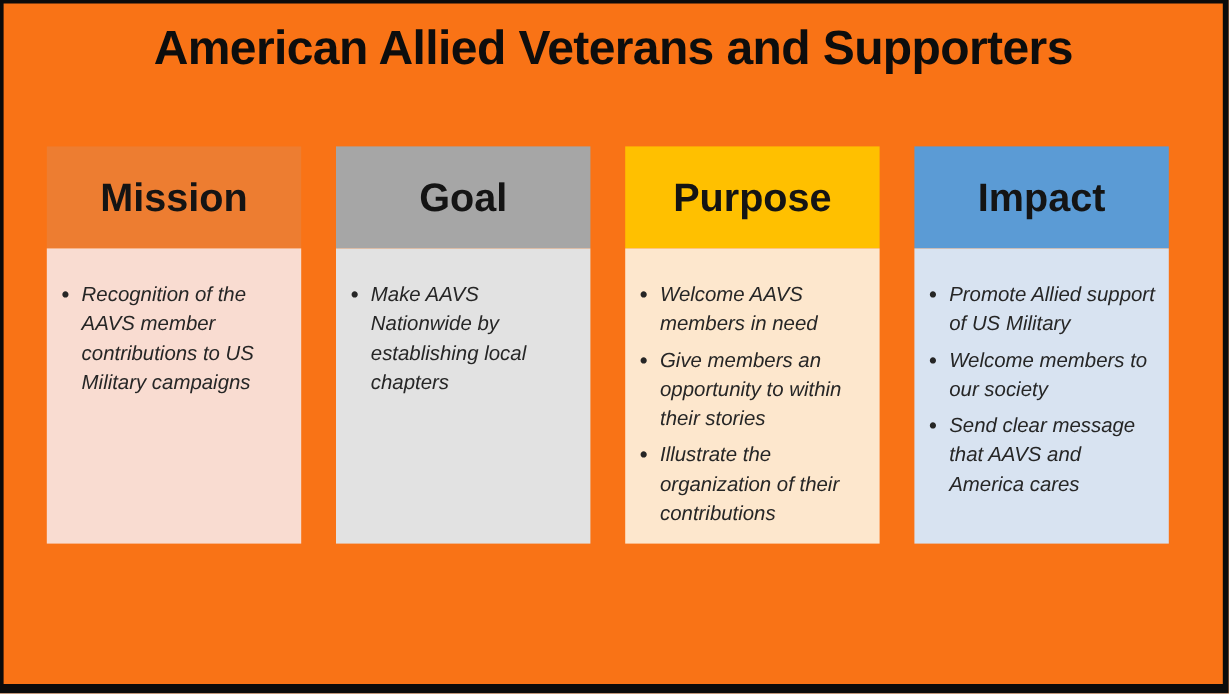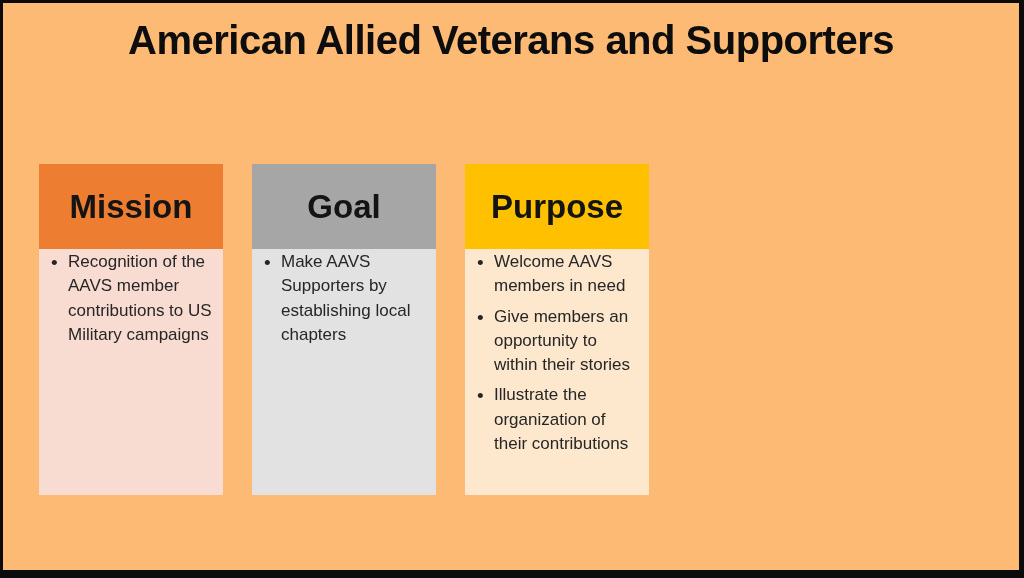--- a/index.html
+++ b/index.html
@@ -3,21 +3,21 @@
 <meta charset="utf-8">
 <style>
   * { margin: 0; padding: 0; box-sizing: border-box; }
   html, body { width: 1024px; height: 578px; background: #fff; }
   body { font-family: "Liberation Sans", sans-serif; color: #1f1f1f; }
 
   .slide {
     position: relative;
     width: 1024px;
     height: 578px;
-    background: #fdba74;
+    background: #f97316;
     border-style: solid;
     border-color: #0b0b0b;
     border-width: 3px 5px 8px 3px;
     overflow: hidden;
   }
 
   .title {
     position: absolute;
     top: 12px;
     left: 0;
@@ -31,35 +31,36 @@
   }
 
   .columns {
     position: absolute;
     top: 119px;
     left: 36px;
     display: flex;
     gap: 29px;
   }
 
-  .column { width: 184px; margin-top: 42px; }
+  .column { width: 212px; }
 
   .col-header {
     height: 85px;
     display: flex;
     align-items: center;
     justify-content: center;
     font-size: 33px;
     font-weight: 700;
     color: #141414;
   }
 
   .col-body {
     height: 246px;
-    padding: 1px 9px 0 7px;
+    padding: 27px 9px 0 7px;
+    font-style: italic;
   }
 
   .bullets { list-style: none; }
 
   .bullets li {
     position: relative;
     padding-left: 22px;
     margin-bottom: 6px;
     font-size: 17px;
     line-height: 1.43;
@@ -99,33 +100,45 @@
         </ul>
       </div>
     </div>
 
     <div class="column">
       <div class="col-header" style="background: rgb(166, 166, 166);">
         <span>Goal</span>
       </div>
       <div class="col-body" style="background: rgb(226, 226, 226);">
         <ul class="bullets">
-          <li>Make AAVS Supporters by establishing local chapters</li>
+          <li>Make AAVS Nationwide by establishing local chapters</li>
         </ul>
       </div>
     </div>
 
     <div class="column">
       <div class="col-header" style="background: rgb(255, 192, 0);">
         <span>Purpose</span>
       </div>
       <div class="col-body" style="background: rgb(253, 231, 205);">
         <ul class="bullets">
           <li>Welcome AAVS members in need</li>
           <li>Give members an opportunity to within their stories</li>
           <li>Illustrate the organization of their contributions</li>
         </ul>
       </div>
     </div>
 
+    <div class="column">
+      <div class="col-header" style="background: rgb(91, 155, 213);">
+        <span>Impact</span>
+      </div>
+      <div class="col-body" style="background: rgb(216, 227, 241);">
+        <ul class="bullets">
+          <li>Promote Allied support of US Military</li>
+          <li>Welcome members to our society</li>
+          <li>Send clear message that AAVS and America cares</li>
+        </ul>
+      </div>
+    </div>
 
   </div>
 </div>
 
 </body></html>

